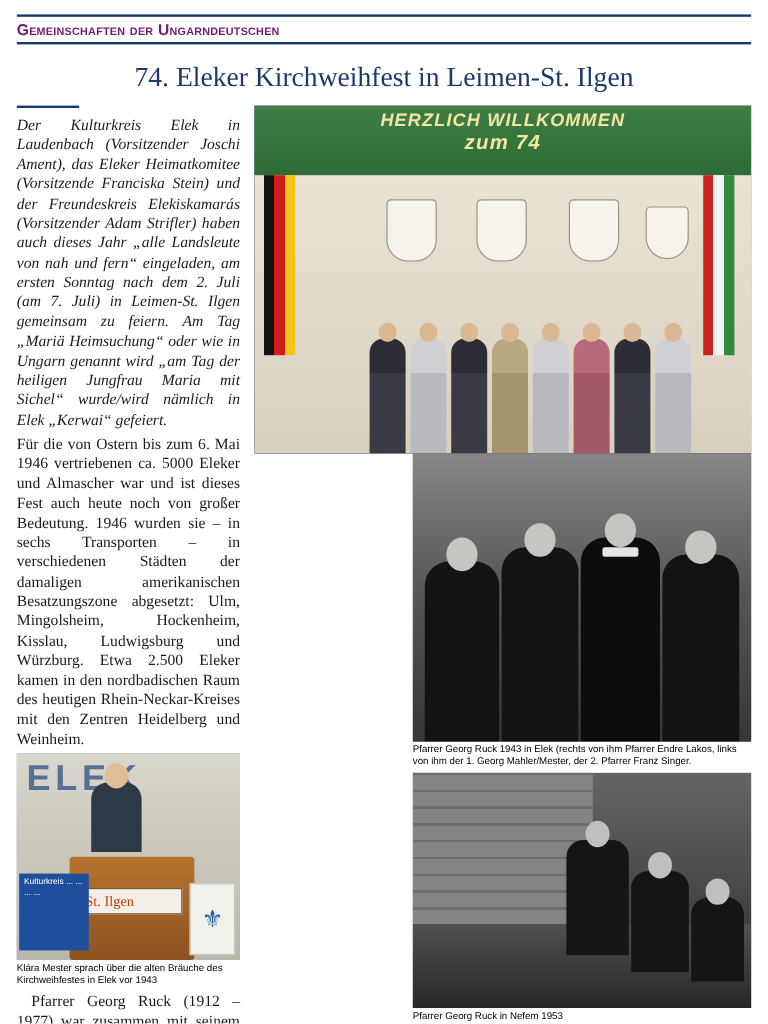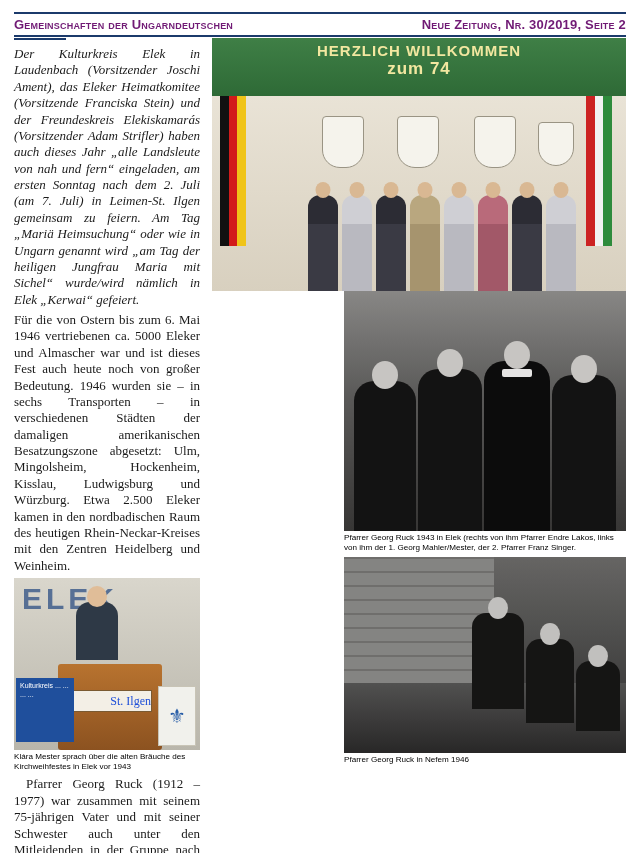--- a/index.html
+++ b/index.html
@@ -107,22 +107,23 @@
     font-family: "Liberation Sans", sans-serif;
     font-size: 8.1px;
     line-height: 1.2;
     color: #000;
     margin: 2px 0 5px 0;
   }
 
   
   #photo-gaeste {
     width: 414px;
-    height: 253px;
+    height: 290px;
     background: linear-gradient(#2a4a7a, #1d3c66);
+    font-style: italic;
   }
   
   #photo-gaeste .banner {
     position: absolute;
     left: 0; top: 0; right: 0;
     height: 58px;
     background: linear-gradient(#3f7f46, #2e6a36);
     color: #f2e7a0;
     font-family: "Liberation Sans", sans-serif;
     font-weight: bold;
@@ -233,22 +234,22 @@
     border-radius: 3px;
   }
   #photo-mester .podium-plate {
     position: absolute;
     left: 12px; top: 26px;
     width: 80px; height: 20px;
     background: #f3efe6;
     border: 1px solid #7a5a32;
     font-family: "Liberation Serif", serif;
     font-size: 12px;
-    color: #1d4ed8;
-    text-align: right;
+    color: #c2410c;
+    text-align: left;
     line-height: 20px;
   }
   #photo-mester .banner-blue {
     position: absolute;
     left: 2px; bottom: 8px;
     width: 58px; height: 64px;
     background: #1f4f9c;
     color: #fff;
     font-family: "Liberation Sans", sans-serif;
     font-size: 7px;
@@ -334,25 +335,25 @@
 </style>
 </head>
 <body>
 
 <div class="page">
 
   <div class="header">
     <div class="header-rule-top"></div>
     <div class="header-row">
       <div class="header-left">Gemeinschaften der Ungarndeutschen</div>
-      <div class="header-right">Neue Zeitung, Nr. 30/2019, Seite 2</div>
     </div>
     <div class="header-rule-bottom"></div>
   </div>
 
+  <h1 class="article-title">74. Eleker Kirchweihfest in Leimen-St. Ilgen</h1>
 
   <div class="cols">
 
     <div class="col-left">
       <div class="rule-short"></div>
       <p class="body lead">Der Kulturkreis Elek in Laudenbach (Vorsitzender Joschi Ament), das Eleker Heimatkomitee (Vorsitzende Franciska Stein) und der Freundeskreis Elekiskamarás (Vorsitzender Adam Strifler) haben auch dieses Jahr „alle Landsleute von nah und fern“ eingeladen, am ersten Sonntag nach dem 2. Juli (am 7. Juli) in Leimen-St. Ilgen gemeinsam zu feiern. Am Tag „Mariä Heimsuchung“ oder wie in Ungarn genannt wird „am Tag der heiligen Jungfrau Maria mit Sichel“ wurde/wird nämlich in Elek „Kerwai“ gefeiert.</p>
       <p class="body noindent">Für die von Ostern bis zum 6. Mai 1946 vertriebenen ca. 5000 Eleker und Almascher war und ist dieses Fest auch heute noch von großer Bedeutung. 1946 wurden sie – in sechs Transporten – in verschiedenen Städten der damaligen amerikanischen Besatzungszone abgesetzt: Ulm, Mingolsheim, Hockenheim, Kisslau, Ludwigsburg und Würzburg. Etwa 2.500 Eleker kamen in den nordbadischen Raum des heutigen Rhein-Neckar-Kreises mit den Zentren Heidelberg und Weinheim.</p>
 
       <div class="photo" id="photo-mester">
         <div class="backwall"></div>
@@ -411,19 +412,19 @@
           </div>
           <div class="caption" style="width:282px">Pfarrer Georg Ruck 1943 in Elek (rechts von ihm Pfarrer Endre Lakos, links von ihm der 1. Georg Mahler/Mester, der 2. Pfarrer Franz Singer.</div>
 
           <div class="photo" id="photo-ruck1954">
             <div class="wall"></div>
             <div class="ground"></div>
             <div class="figd g1"></div>
             <div class="figd g2"></div>
             <div class="figd g3"></div>
           </div>
-          <div class="caption" style="width:282px">Pfarrer Georg Ruck in Nefem 1946</div>
+          <div class="caption" style="width:282px">Pfarrer Georg Ruck in Nefem 1953</div>
         </div>
       </div>
 
     </div>
   </div>
 </div>
 
 </body></html>

